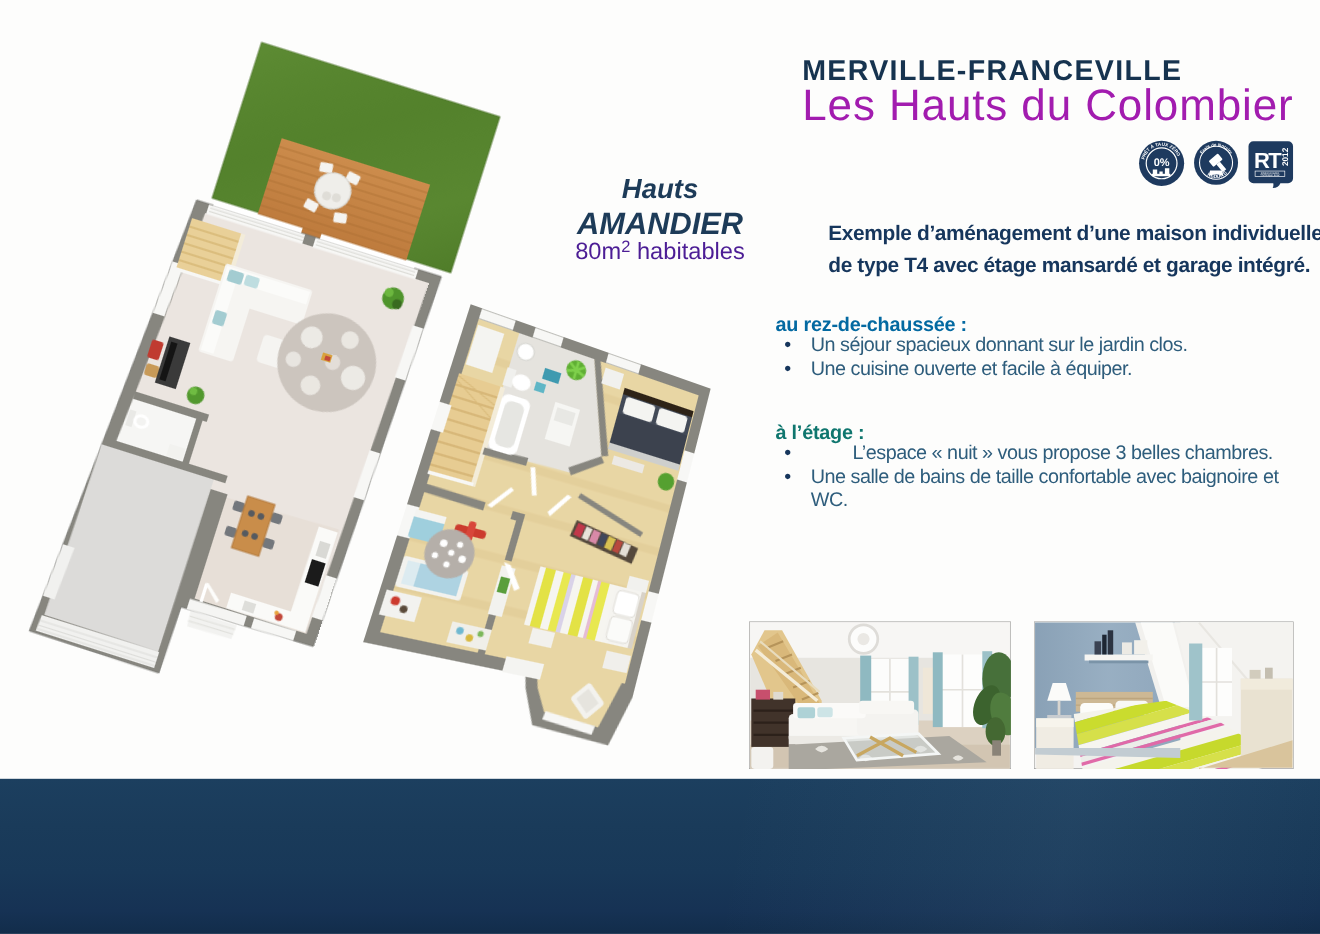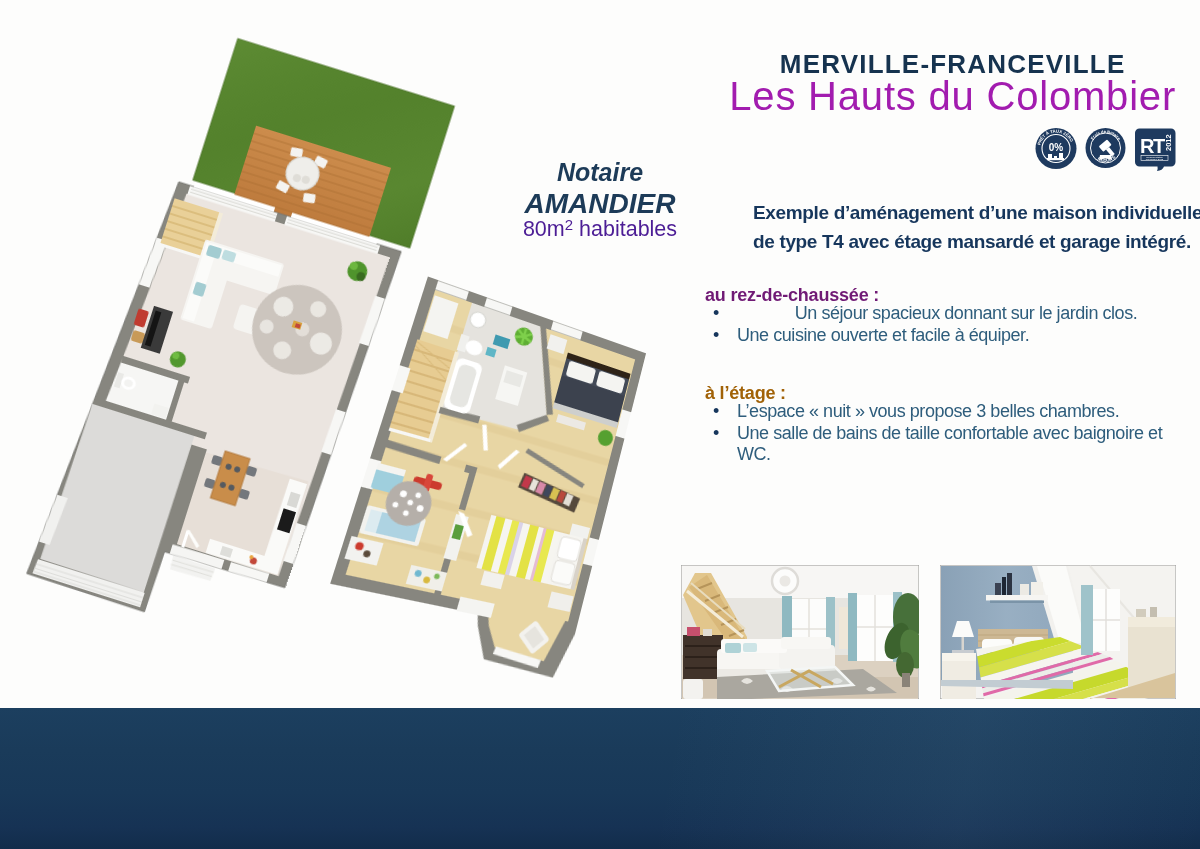--- a/index.html
+++ b/index.html
@@ -358,21 +358,21 @@
 <polygon points="88,119 92,118 100,141 96,142" fill="#ffffff"></polygon>
 
 <polygon points="126,133 130,134 116,155 113,152" fill="#ffffff"></polygon>
 
 <polygon points="62,160 66,161 80,142 77,140" fill="#ffffff"></polygon>
 
 <polygon points="89,202 95,203 108,220 104,223" fill="#ffffff"></polygon>
 </svg>
 </div>
 
-<div class="abs" style="right:24px;top:51px;text-align:center;line-height:1;">
+<div class="abs" style="right:24px;top:51px;text-align:left;line-height:1;">
 
   <div style="font-size:26px;font-weight:bold;color:#16334f;letter-spacing:1.2px;">MERVILLE-FRANCEVILLE</div>
 
   <div style="font-size:40px;font-weight:normal;color:#a21caf;margin-top:-1px;letter-spacing:0.8px;">Les Hauts du Colombier</div>
 </div>
 
 <svg class="abs" style="left:1030px;top:124px;" width="160" height="52" viewBox="0 0 160 52">
 <defs>
 <path id="arc1" d="M 26,40.5 A 16,16 0 1 1 26.01,40.5"></path>
 <path id="arc2t" d="M 60.5,24 A 15,15 0 0 1 90.5,24"></path>
@@ -406,50 +406,50 @@
 <text x="140.5" y="27" font-size="7.5" font-weight="bold" fill="#ffffff" transform="rotate(-90 140.5 27)">2012</text>
 <rect x="111" y="31.5" width="27" height="5" fill="none" stroke="#ffffff" stroke-width="0.6"></rect>
 <text x="124.5" y="34" font-size="2.4" fill="#ffffff" text-anchor="middle">Réglementation</text>
 <text x="124.5" y="36.4" font-size="2.4" fill="#ffffff" text-anchor="middle">Thermique 2012</text>
 </g>
 
 </svg>
 
 <div class="abs" style="left:500px;top:158px;width:200px;text-align:center;color:#1d3b58;">
 
-  <div style="font-size:25px;font-weight:bold;font-style:italic;">Notaire</div>
+  <div style="font-size:25px;font-weight:bold;font-style:italic;">Hauts</div>
 
   <div style="font-size:28px;font-weight:bold;font-style:italic;margin-top:1px;text-align:center;">AMANDIER</div>
 
   <div style="font-size:21.5px;color:#4c1d95;margin-top:-4px;font-style:normal;">80m<span style="font-size:15px;vertical-align:6px;">2</span> habitables</div>
 </div>
 
 <div class="abs" style="left:705px;top:0;width:490px;">
 
   <div class="abs" style="left:0;top:198px;width:490px;font-size:19px;font-weight:bold;color:#16365c;line-height:29px;letter-spacing:-0.35px;margin-left:48px;">Exemple d’aménagement d’une maison individuelle<br>de type T4 avec étage mansardé et garage intégré.</div>
 
-  <div class="abs" style="left:0;top:285px;font-size:18px;font-weight:bold;color:#701a75;letter-spacing:-0.2px;">au rez-de-chaussée&nbsp;:</div>
+  <div class="abs" style="left:0;top:285px;font-size:18px;font-weight:bold;color:#0369a1;letter-spacing:-0.2px;">au rez-de-chaussée&nbsp;:</div>
 
   <div class="abs" style="left:0;top:303px;width:490px;font-size:18px;color:#2e5d7c;letter-spacing:-0.45px;">
     <div style="display:flex;">
         <span style="width:24px;padding-left:8px;color:#16365c;">•</span>
-        <span style="flex:1;line-height:21.5px;text-align:center;">Un séjour spacieux donnant sur le jardin clos.</span>
+        <span style="flex:1;line-height:21.5px;">Un séjour spacieux donnant sur le jardin clos.</span>
       </div>
     <div style="display:flex;">
         <span style="width:24px;padding-left:8px;color:#16365c;">•</span>
         <span style="flex:1;line-height:21.5px;">Une cuisine ouverte et facile à équiper.</span>
       </div>
   </div>
 
-  <div class="abs" style="left:0;top:383px;font-size:18px;font-weight:bold;color:#a16207;letter-spacing:-0.2px;">à l’étage&nbsp;:</div>
+  <div class="abs" style="left:0;top:383px;font-size:18px;font-weight:bold;color:#0f766e;letter-spacing:-0.2px;">à l’étage&nbsp;:</div>
 
   <div class="abs" style="left:0;top:401px;width:490px;font-size:18px;color:#2e5d7c;letter-spacing:-0.45px;">
     <div style="display:flex;">
         <span style="width:24px;padding-left:8px;color:#16365c;">•</span>
-        <span style="flex:1;line-height:21.5px;">L’espace «&nbsp;nuit&nbsp;» vous propose 3 belles chambres.</span>
+        <span style="flex:1;line-height:21.5px;text-align:center;">L’espace «&nbsp;nuit&nbsp;» vous propose 3 belles chambres.</span>
       </div>
     <div style="display:flex;">
         <span style="width:24px;padding-left:8px;color:#16365c;">•</span>
         <span style="flex:1;line-height:21.5px;">Une salle de bains de taille confortable avec baignoire et<br>WC.</span>
       </div>
   </div>
 </div>
 
 <svg class="abs" style="left:681px;top:565px;" width="238" height="134" viewBox="0 0 238 134">
 

